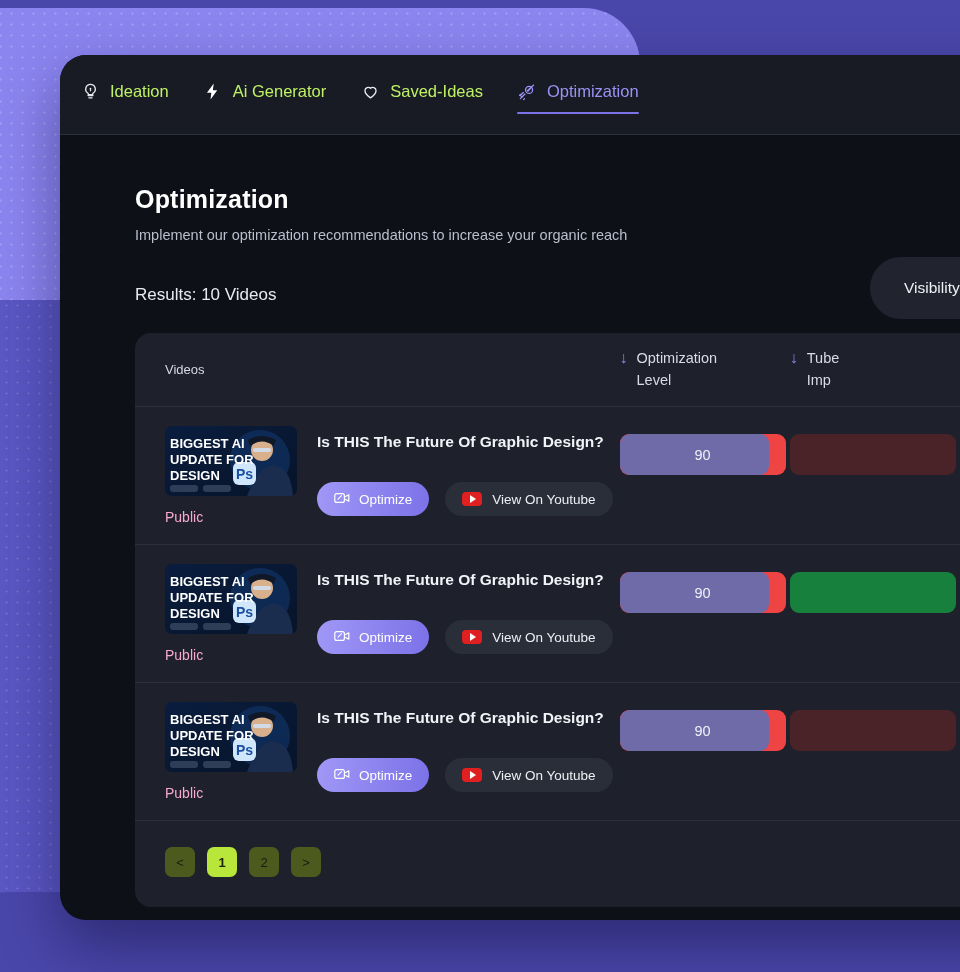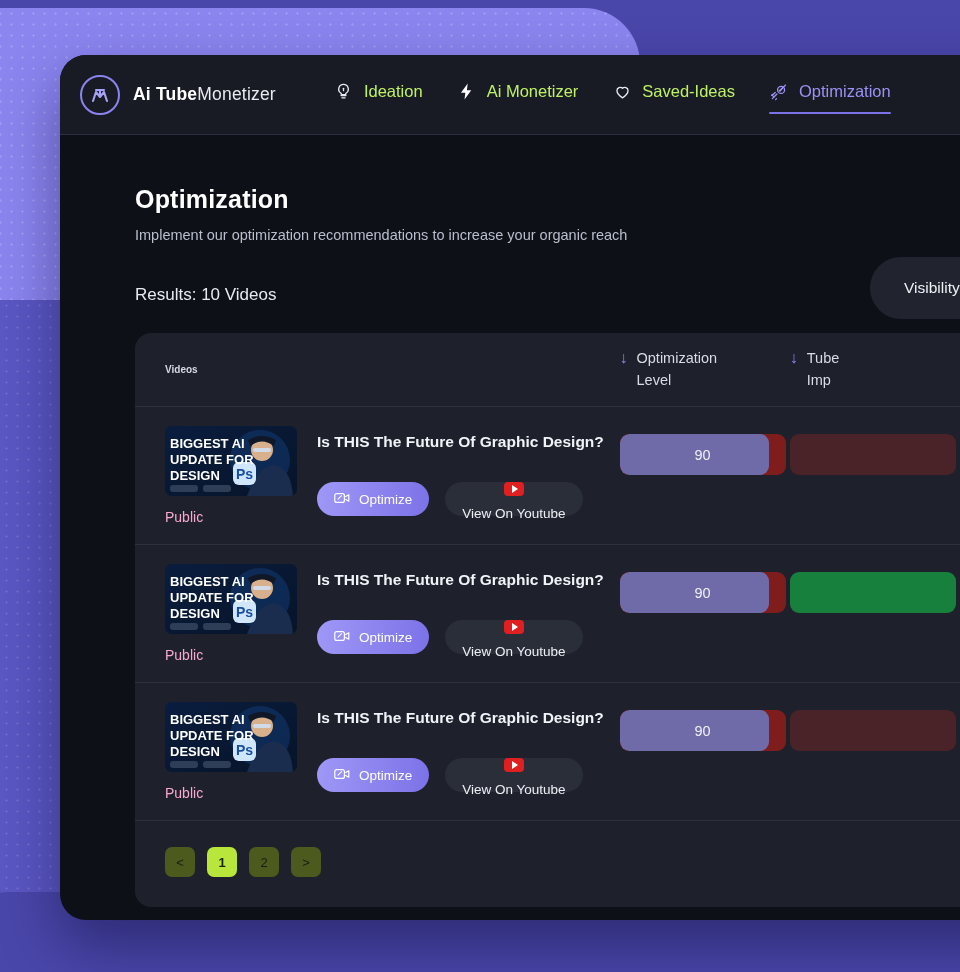--- a/index.html
+++ b/index.html
@@ -131,21 +131,21 @@
     border-radius: 16px 0 0 16px;
     width: 825px;
     overflow: hidden;
   }
   .thead {
     display: flex; align-items: center;
     height: 74px;
     padding: 0 0 0 30px;
     border-bottom: 1px solid #2d313d;
   }
-  .col-videos { width: 534px; font-size: 10px; color: #d6d9e3; font-weight: bold; }
+  .col-videos { width: 534px; font-size: 13px; color: #d6d9e3; }
   .col-sort {
     display: flex; align-items: flex-start; gap: 9px;
     font-size: 14.5px; color: #d9dce6; line-height: 1.45;
   }
   .col-opt { width: 200px; }
   .col-imp { width: 200px; }
   .sort-arrow { color: #8b84ef; font-size: 16px; line-height: 1.3; }
 
   .trow {
     display: flex;
@@ -181,41 +181,41 @@
     font-family: "Liberation Sans", sans-serif;
     cursor: pointer; white-space: nowrap;
   }
   .btn-youtube {
     display: flex; align-items: center; gap: 10px;
     height: 34px; padding: 0 17px;
     background: #2a2e39;
     border: none; border-radius: 17px;
     color: #edeff4; font-size: 13.5px;
     font-family: "Liberation Sans", sans-serif;
-    cursor: pointer; white-space: nowrap; flex-direction: column;
+    cursor: pointer; white-space: nowrap;
   }
   .yt-badge {
     width: 20px; height: 14px; border-radius: 4px;
     background: #e02020;
     display: flex; align-items: center; justify-content: center;
     flex: 0 0 auto;
   }
   .yt-badge::after {
     content: "";
     border-left: 6px solid #fff;
     border-top: 4px solid transparent;
     border-bottom: 4px solid transparent;
     margin-left: 2px;
   }
 
   .cell-level { width: 200px; padding-top: 8px; }
   .level-bar {
     position: relative;
     width: 166px; height: 41px;
-    background: #7f1d1d;
+    background: #ef4444;
     border-radius: 9px;
     overflow: hidden;
     display: flex; align-items: center; justify-content: center;
   }
   .level-fill {
     position: absolute; left: 0; top: 0; bottom: 0;
     background: #6f6aa8;
     border-radius: 9px;
   }
   .level-val { position: relative; font-size: 14.5px; color: #f0f1f7; }
@@ -248,50 +248,40 @@
 <body>
 
 <div class="bg-base"></div>
 <div class="bg-light"></div>
 <div class="bg-mid"></div>
 <div class="bg-bottom"></div>
 
 <div class="app-window">
 
   <div class="topnav">
-    <div class="brand">
-      <span class="logo-mark">
-        <svg width="24" height="24" viewBox="0 0 24 24" fill="none">
-          <path d="M5 18 L8 9 L12 14 L16 9 L19 18" stroke="#a8a2f7" stroke-width="2.1" stroke-linecap="round" stroke-linejoin="round"></path>
-          <path d="M8 7 H16" stroke="#a8a2f7" stroke-width="2.1" stroke-linecap="round"></path>
-          <path d="M12 7 V12" stroke="#a8a2f7" stroke-width="2.1" stroke-linecap="round"></path>
-        </svg>
-      </span>
-      <span class="brand-text"><b>Ai Tube</b><span class="b-light">Monetizer</span></span>
-    </div>
 
     <div class="nav-items">
       <div class="nav-item">
         <span class="nav-ico">
           <svg width="19" height="19" viewBox="0 0 24 24" fill="none">
             <path d="M9 17h6M10 20h4" stroke="#e7e9f1" stroke-width="1.7" stroke-linecap="round"></path>
             <path d="M12 3a6 6 0 0 0-3.5 10.9c.5.4.8 1 .8 1.6v.5h5.4v-.5c0-.6.3-1.2.8-1.6A6 6 0 0 0 12 3Z" stroke="#e7e9f1" stroke-width="1.7"></path>
             <path d="M12 8v3" stroke="#e7e9f1" stroke-width="1.6" stroke-linecap="round"></path>
           </svg>
         </span>
         <span>Ideation</span>
       </div>
 
       <div class="nav-item">
         <span class="nav-ico">
           <svg width="19" height="19" viewBox="0 0 24 24">
             <path d="M13.5 2 5 13.5h5.5L9.5 22 18 10.5h-5.5L13.5 2Z" fill="#ffffff"></path>
           </svg>
         </span>
-        <span>Ai Monetizer</span>
+        <span>Ai Generator</span>
       </div>
 
       <div class="nav-item">
         <span class="nav-ico">
           <svg width="19" height="19" viewBox="0 0 24 24" fill="none">
             <path d="M12 20s-7-4.5-7-9.2A4.1 4.1 0 0 1 12 8a4.1 4.1 0 0 1 7 2.8C19 15.5 12 20 12 20Z" stroke="#e7e9f1" stroke-width="1.7" stroke-linejoin="round"></path>
           </svg>
         </span>
         <span>Saved-Ideas</span>
       </div>

